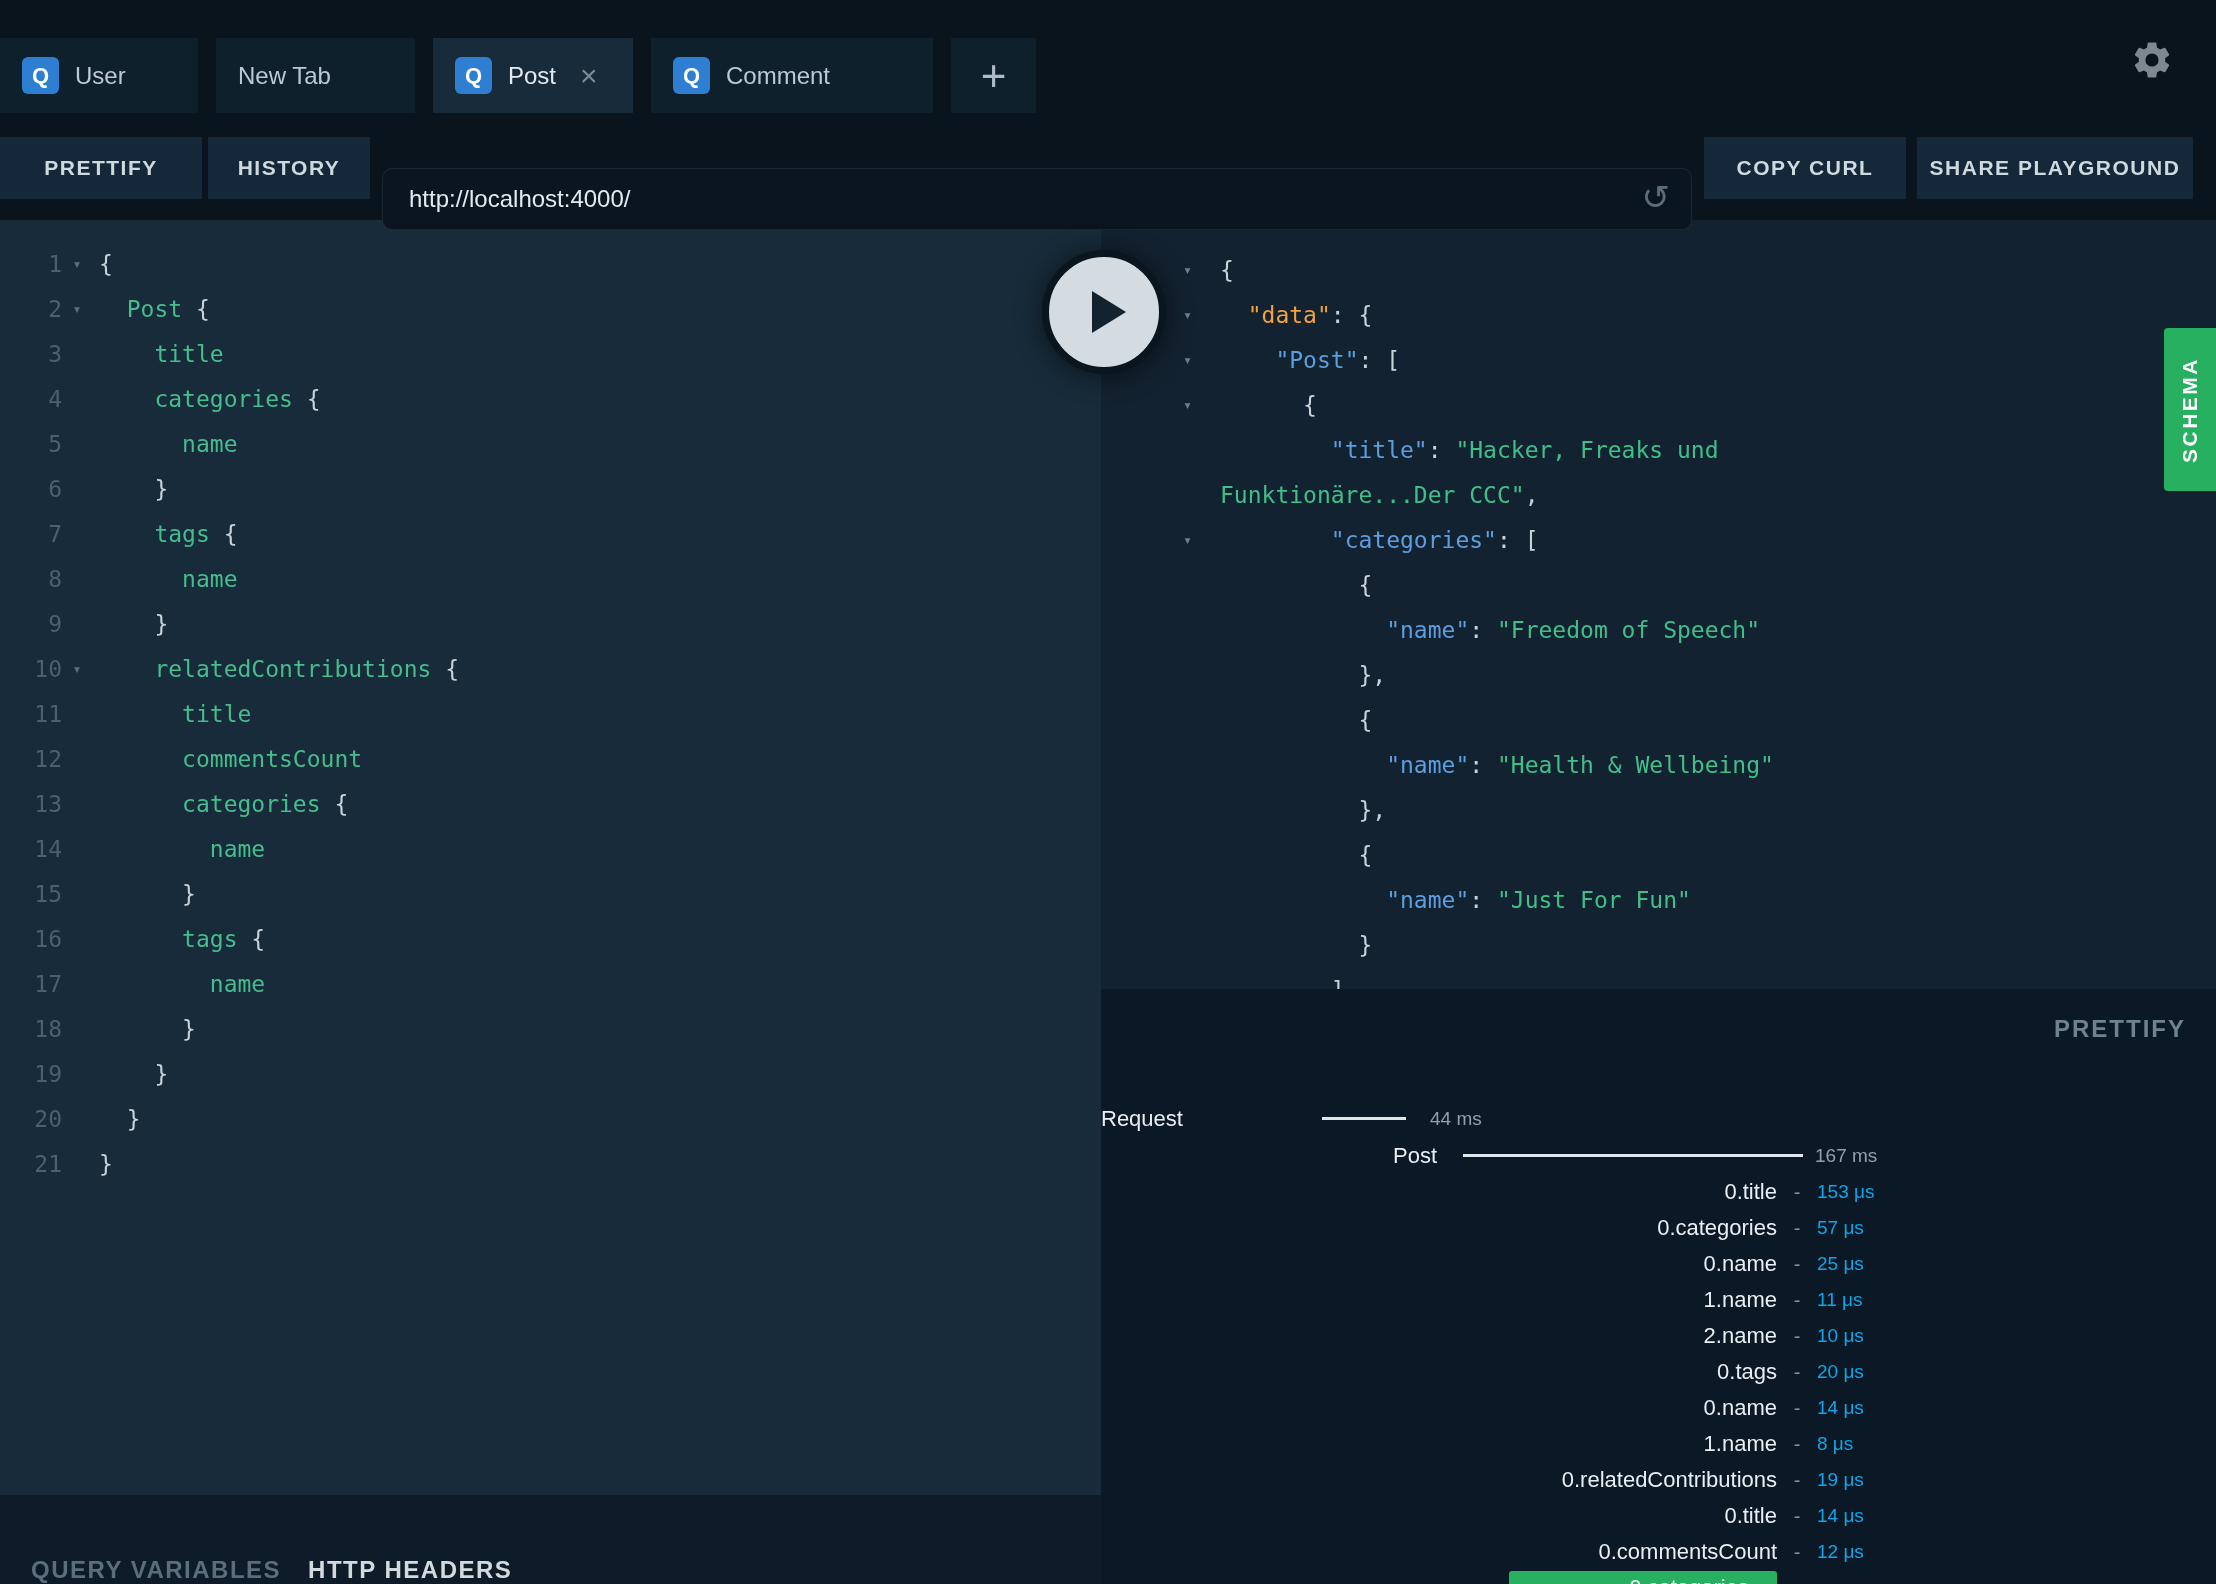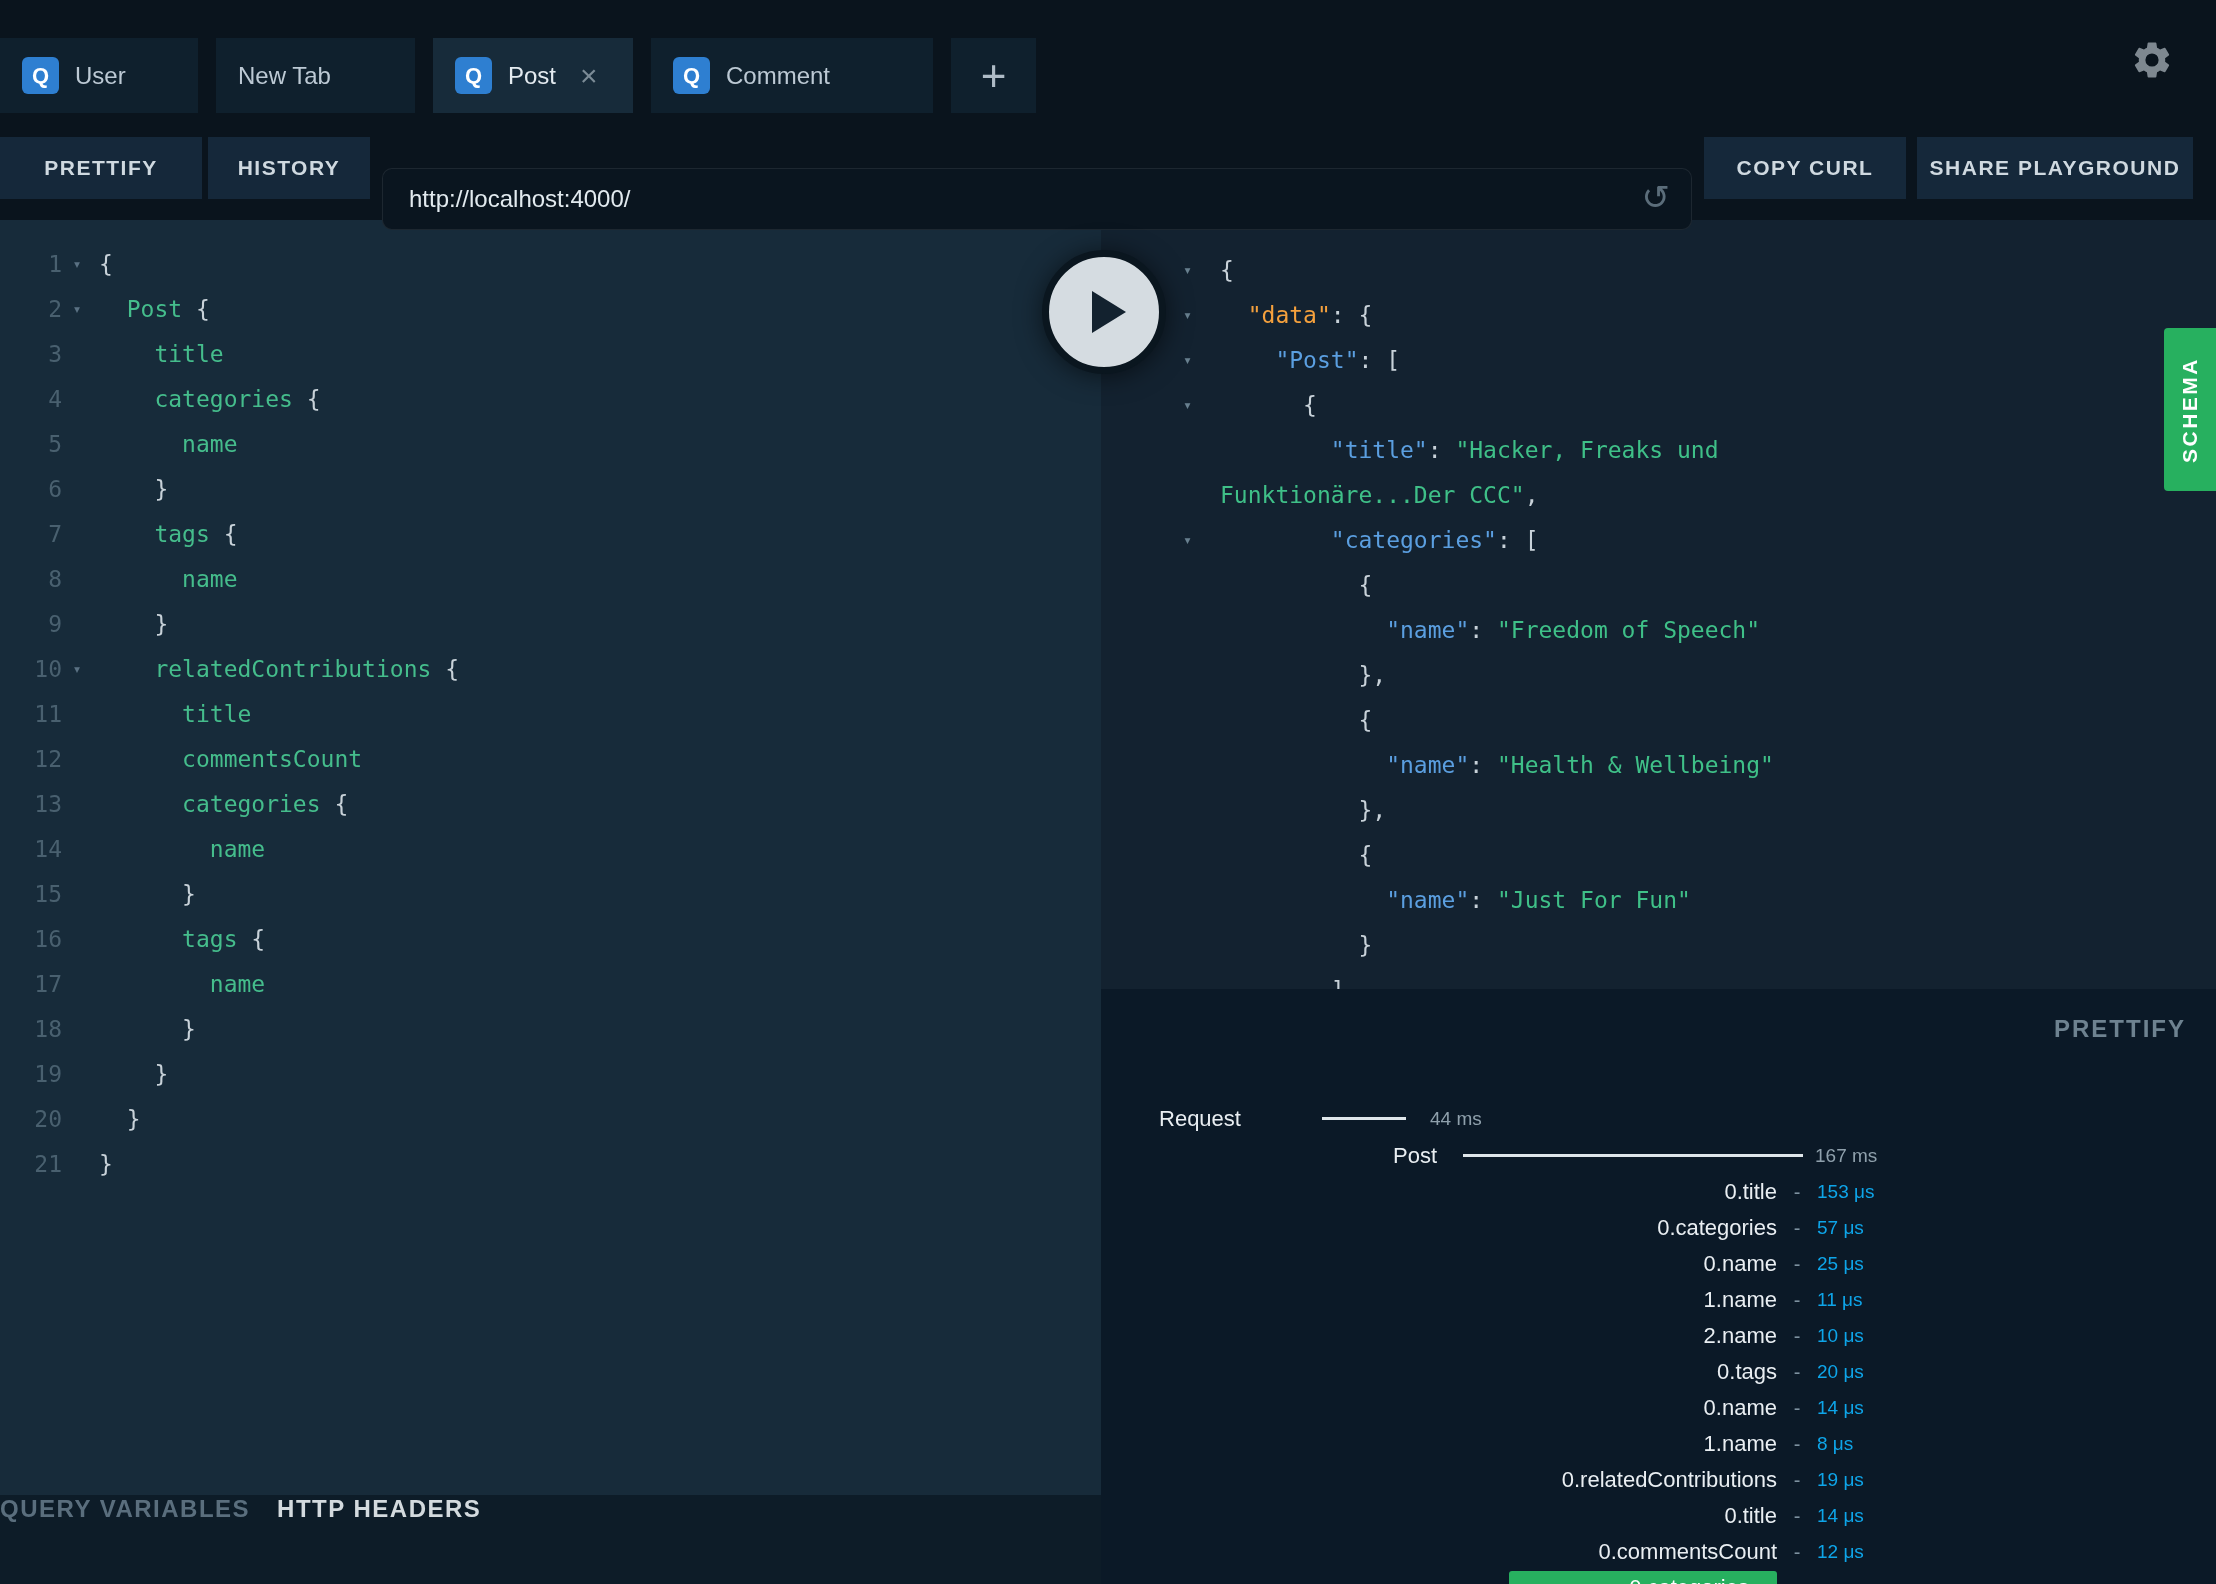--- a/index.html
+++ b/index.html
@@ -45,42 +45,42 @@
   .left { width:1101px; display:flex; flex-direction:column; background:#172b3a; }
   .editor { flex:1; overflow:hidden; padding-top:22px; font-family:"DejaVu Sans Mono", monospace;
             font-size:23px; line-height:45px; cursor:text; }
   .code-line { display:flex; height:45px; align-items:center; }
   .gutter-num { width:62px; text-align:right; color:#49606f; flex:none; }
   .gutter-arrow { width:30px; text-align:center; color:#5a7183; font-size:15px; flex:none; }
   .code-text { white-space:pre; margin-left:7px; }
   .tok-field { color:#45bd8c; }
   .tok-punct { color:#c8d2d9; }
 
-  .footer { height:89px; background:#0d1c28; display:flex; align-items:flex-start; gap:27px;
+  .footer { height:89px; background:#0d1c28; display:flex; align-items:flex-end; padding-left:31px; gap:27px;
             font-size:24px; font-weight:bold; letter-spacing:1.5px; }
   .footer .qv { color:#5a6e7d; cursor:pointer; }
   .footer .hh { color:#d3dade; cursor:pointer; }
 
   .right { width:1115px; display:flex; flex-direction:column; background:#132230; }
   .response { height:769px; overflow:hidden; padding-top:28px; font-family:"DejaVu Sans Mono", monospace;
               font-size:23px; line-height:45px; }
   .resp-line { display:flex; height:45px; align-items:center; padding-left:82px; }
   .resp-arrow { width:30px; color:#68808f; font-size:15px; flex:none; }
   .rtok-p { color:#c8d2d9; }
   .rtok-key { color:#5b9fe0; }
   .rtok-keytop { color:#f5a13d; }
   .rtok-str { color:#3fc088; }
 
   
   .tracing { flex:1; background:#0b1927; overflow:hidden; position:relative; padding-top:24px; }
   .tracing-title { position:absolute; top:26px; right:30px; color:#6e8290; font-size:24px; font-weight:bold; letter-spacing:2px; }
   .trows { margin-top:87px; }
   .trace-row { height:36px; display:flex; align-items:center; font-size:22px; color:#e9eef2; }
   .trace-row.wf { height:37px; }
-  .rq-label { width:198px; text-align:center; flex:none; }
+  .rq-label { width:198px; text-align:left; flex:none; }
   .rq-line { width:84px; height:3px; background:#dfe6ea; margin-left:23px; flex:none; }
   .rq-val { margin-left:24px; font-size:19px; color:#8fa0ac; }
   .op-label { width:336px; text-align:right; flex:none; }
   .op-line { width:340px; height:3px; background:#dfe6ea; margin-left:26px; flex:none; }
   .op-val { margin-left:12px; font-size:19px; color:#8fa0ac; }
   .flabel { width:676px; text-align:right; flex:none;padding-left:40px; }
   .fdash { width:40px; text-align:center; color:#7d919f; font-size:20px; flex:none; }
   .fval { font-size:19px; color:#0ea5e9; }
   .hl-chip { background:#27b05f; color:#ffffff; border-radius:3px; padding:4px 28px 4px 120px; }
 

